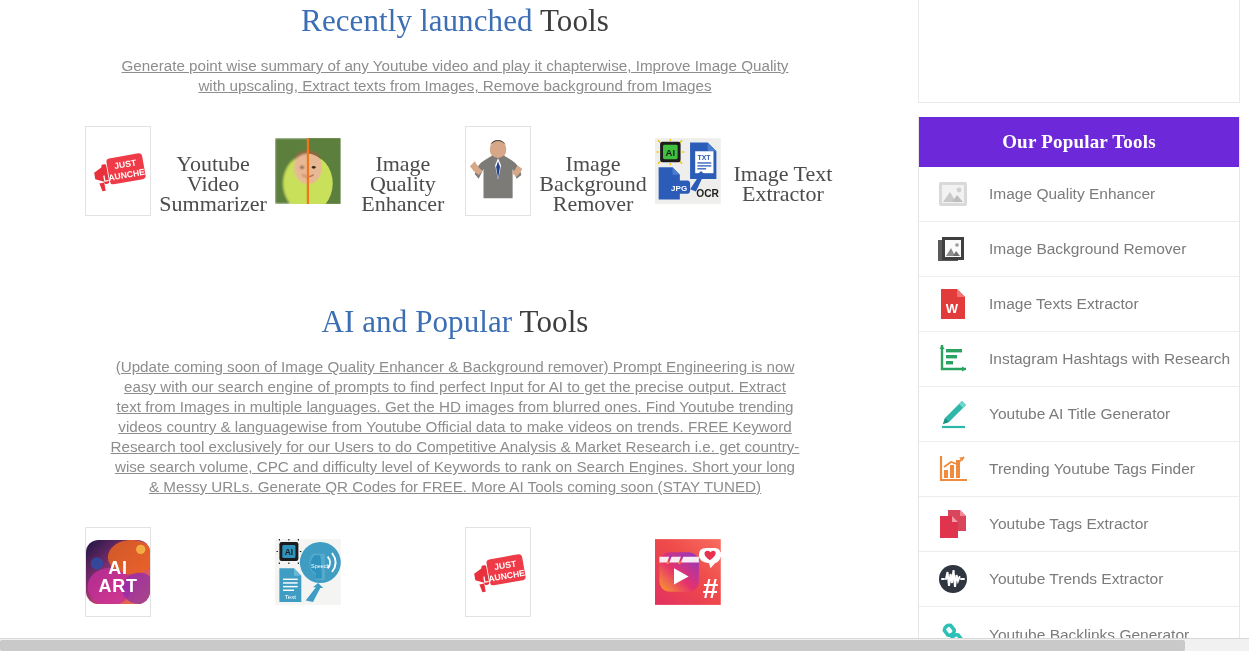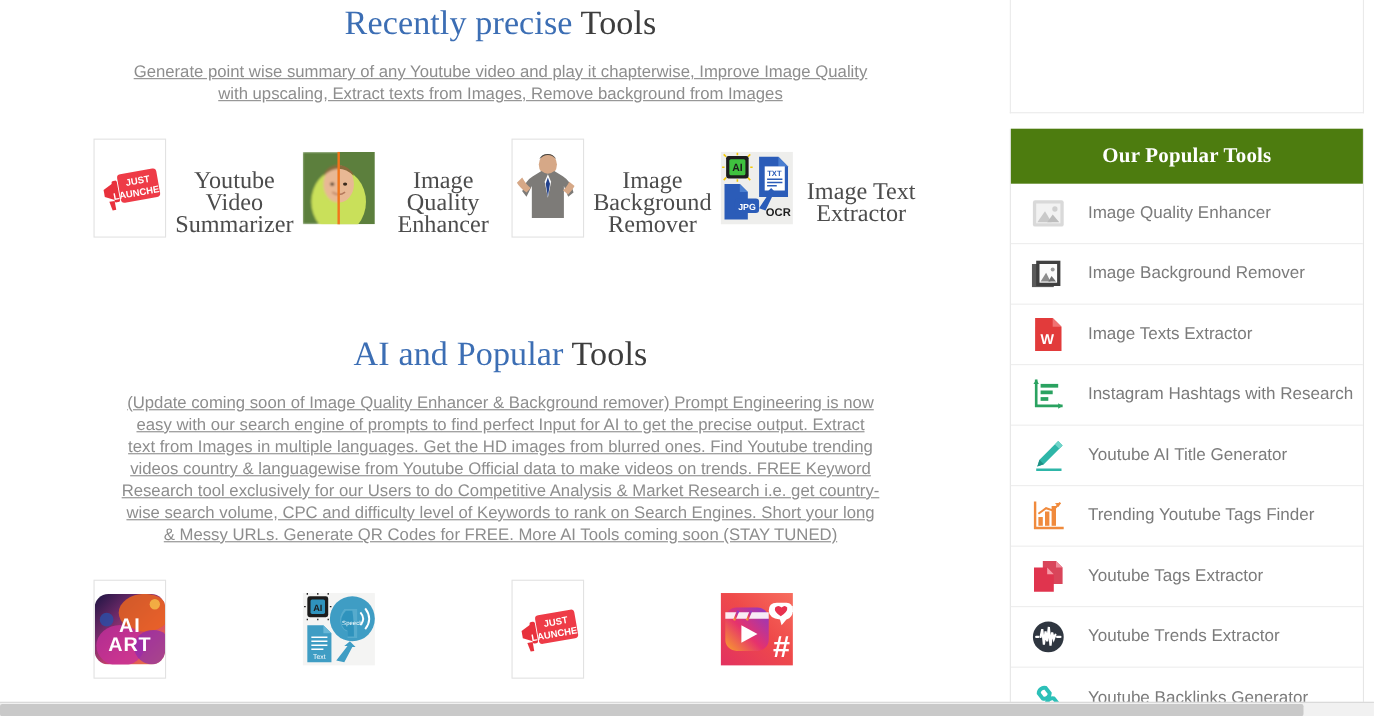--- a/index.html
+++ b/index.html
@@ -99,21 +99,21 @@
   }
   .panel {
     margin-top: 14px;
     width: 322px;
     box-sizing: border-box;
     border: 1px solid #e6e6e6;
     border-top: none;
     background: #ffffff;
   }
   .panel-head {
-    background: #4d7c0f;
+    background: #6d28d9;
     color: #ffffff;
     text-align: center;
     font-family: "Liberation Serif", serif;
     font-size: 19px;
     font-weight: bold;
     height: 50px;
     line-height: 50px;
     letter-spacing: 0.2px;
   }
   .panel-item {
@@ -157,21 +157,21 @@
 </style>
 </head>
 <body>
 
 <div class="page">
 
   <div class="main-col">
 
     <div class="section" style="padding-top:3px;">
       <h2 class="sec-title">
-        <span class="hi">Recently precise</span><span> Tools</span>
+        <span class="hi">Recently launched</span><span> Tools</span>
       </h2>
       <p class="sec-desc" style="margin-top:17px;">Generate point wise summary of any Youtube video and play it chapterwise, Improve Image Quality with upscaling, Extract texts from Images, Remove background from Images</p>
 
       <div class="tool-grid" style="margin-top:30px;">
 
         <div class="tool-cell">
           <div class="thumb">
             <svg width="78" height="78" viewBox="0 0 78 78">
               <g transform="rotate(-10 39 39)">
                 <path d="M10 36 L22 30 L22 50 L10 44 Z" fill="#e8313c"></path>

